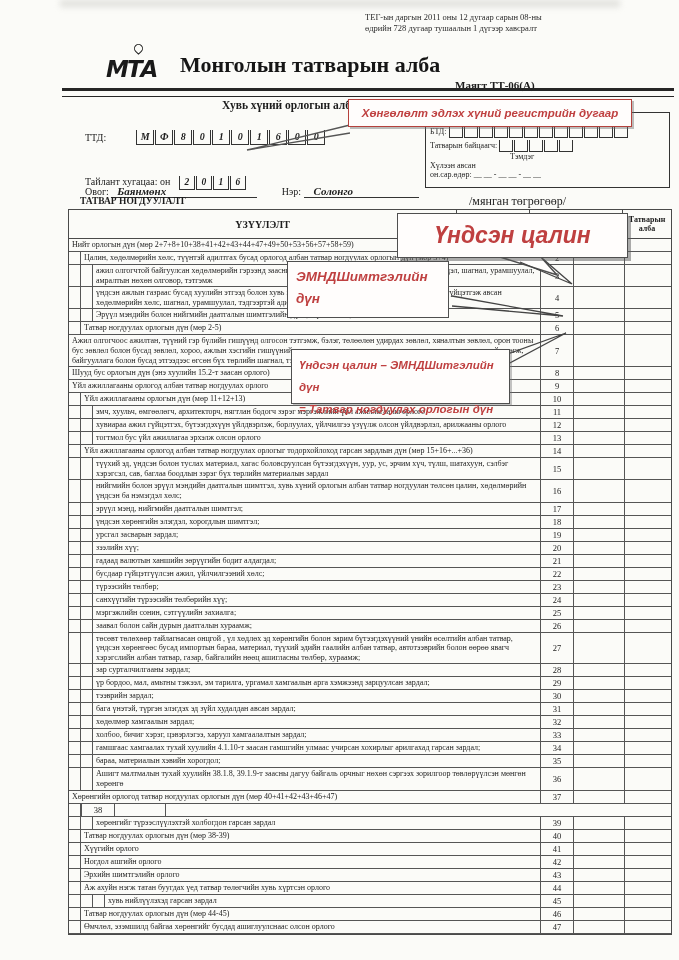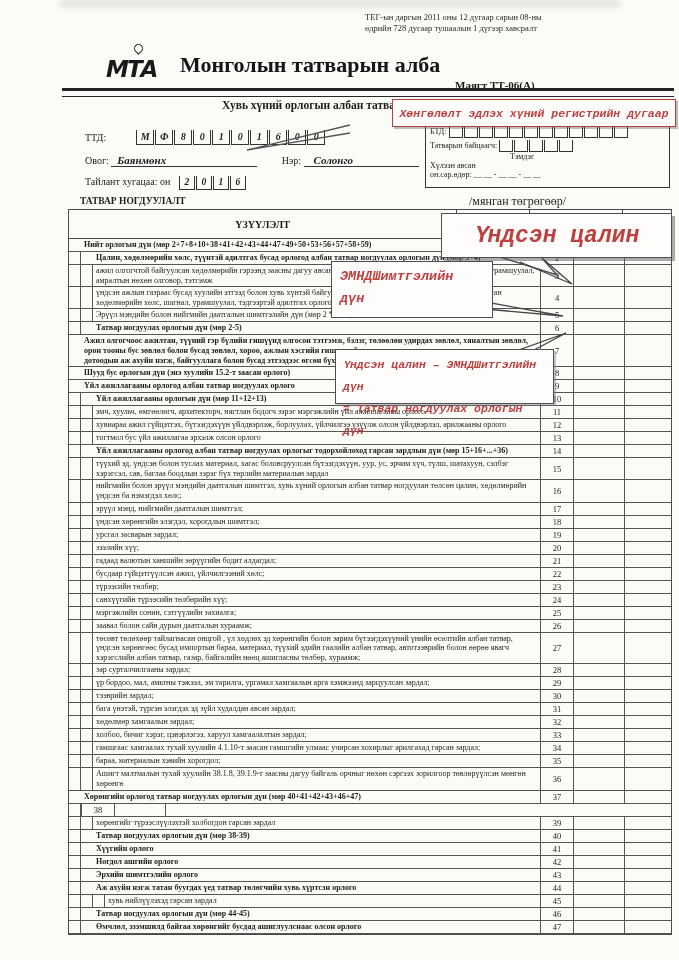--- a/index.html
+++ b/index.html
@@ -22,48 +22,48 @@
   .dbl-rule{position:absolute;left:62px;top:88px;width:612px;height:5px;border-top:3.5px solid #262626;border-bottom:1.5px solid #262626;}
   .form-title{position:absolute;left:0;top:99px;width:679px;text-align:center;font-size:11.5px;font-weight:bold;}
 
   
   .lbl{font-size:10px;color:#222;}
   .ttd-row{position:absolute;left:85px;top:127px;}
   .cellbox{display:inline-block;width:16px;height:14px;border:1.2px solid #333;border-top:none;margin-right:1px;text-align:center;font-size:10px;font-weight:bold;font-style:italic;vertical-align:middle;line-height:14px;}
   .cell-sm{width:12px;height:11px;line-height:11px;font-size:8px;}
   .cell-yr{width:14px;height:13px;line-height:13px;font-size:9.5px;}
   .name-row{position:absolute;left:85px;top:154px;font-size:10px;}
-  .hand{font-weight:bold;font-style:italic;font-size:11px;border-bottom:1px solid #333;display:inline-block;}
+  .hand{font-weight:bold;font-style:italic;font-size:11px;border-bottom:1px solid #333;display:inline-block;margin-top:31px;}
   .period-row{position:absolute;left:85px;top:176px;font-size:10px;}
 
   
   .office-box{position:absolute;left:425px;top:112px;width:245px;height:76px;border:1.5px solid #333;background:#fbfbf8;font-size:8px;padding:2px 4px;box-sizing:border-box;}
   .office-note{font-size:7.5px;text-align:center;white-space:nowrap;overflow:hidden;}
   .office-line{margin-top:2px;white-space:nowrap;}
   .stamp{margin-left:80px;font-size:8px;}
 
   
   .section-title{position:absolute;left:80px;top:196px;font-size:9.5px;font-weight:bold;}
   .unit-note{position:absolute;left:430px;top:194px;width:175px;text-align:center;font-size:12px;}
   .ttable{position:absolute;left:68px;top:209px;width:604px;border:1.2px solid #4a4a4a;background:#fbfbf8;box-sizing:border-box;z-index:10;}
   .thead{display:flex;border-bottom:1.2px solid #4a4a4a;min-height:28px;}
   .th-ind{flex:1;display:flex;align-items:center;justify-content:center;font-size:10px;font-weight:bold;}
   .th-num{width:32px;border-left:1px solid #4a4a4a;}
   .th-tp,.th-ta{width:50px;border-left:1px solid #4a4a4a;display:flex;align-items:center;justify-content:center;text-align:center;font-size:8px;font-weight:bold;line-height:9px;padding:1px;margin-left:40px;}
   .th-ta{width:46px;}
   .trow{display:flex;border-bottom:1px solid #555;min-height:12px;align-items:stretch;}
   .sp{width:11px;border-right:1px solid #555;flex:none;}
   .ct{flex:1;font-size:8px;line-height:9.6px;padding:1px 3px;}
-  .ct.b{font-weight:bold;margin-left:12px;}
+  .ct.b{font-weight:normal;}
   .cn{width:32px;border-left:1px solid #555;flex:none;display:flex;align-items:center;justify-content:center;font-size:8.5px;}
   .ctp{width:50px;border-left:1px solid #555;flex:none;}
   .cta{width:46px;border-left:1px solid #555;flex:none;}
 
   
-  .callout{position:absolute;background:#fffdfc;border:1.6px solid #4f4f4f;color:#bf4040;font-family:Liberation Mono, monospace;font-style:italic;font-weight:bold;z-index:50;box-sizing:border-box;margin-left:44px;}
+  .callout{position:absolute;background:#fffdfc;border:1.6px solid #4f4f4f;color:#bf4040;font-family:Liberation Sans, sans-serif;font-style:italic;font-weight:bold;z-index:50;box-sizing:border-box;}
   .co1{left:348px;top:99px;width:284px;height:28px;border-color:#b5413c;font-size:11.5px;display:flex;align-items:center;justify-content:center;box-shadow:2px 2px 0 rgba(110,110,110,.45);}
   .co2{left:397px;top:213px;width:231px;height:45px;font-size:23px;display:flex;align-items:center;justify-content:center;box-shadow:3px 3px 0 rgba(90,90,90,.5);}
   .co3{left:287px;top:261px;width:162px;height:57px;font-size:13.5px;line-height:22px;padding:4px 8px;}
   .co4{left:291px;top:349px;width:219px;height:55px;font-size:11.5px;line-height:22px;padding:4px 7px;box-shadow:2px 2px 0 rgba(110,110,110,.4);}
 
   .arrows{position:absolute;left:0;top:0;z-index:40;pointer-events:none;}
 </style>
 </head>
 <body>
 

